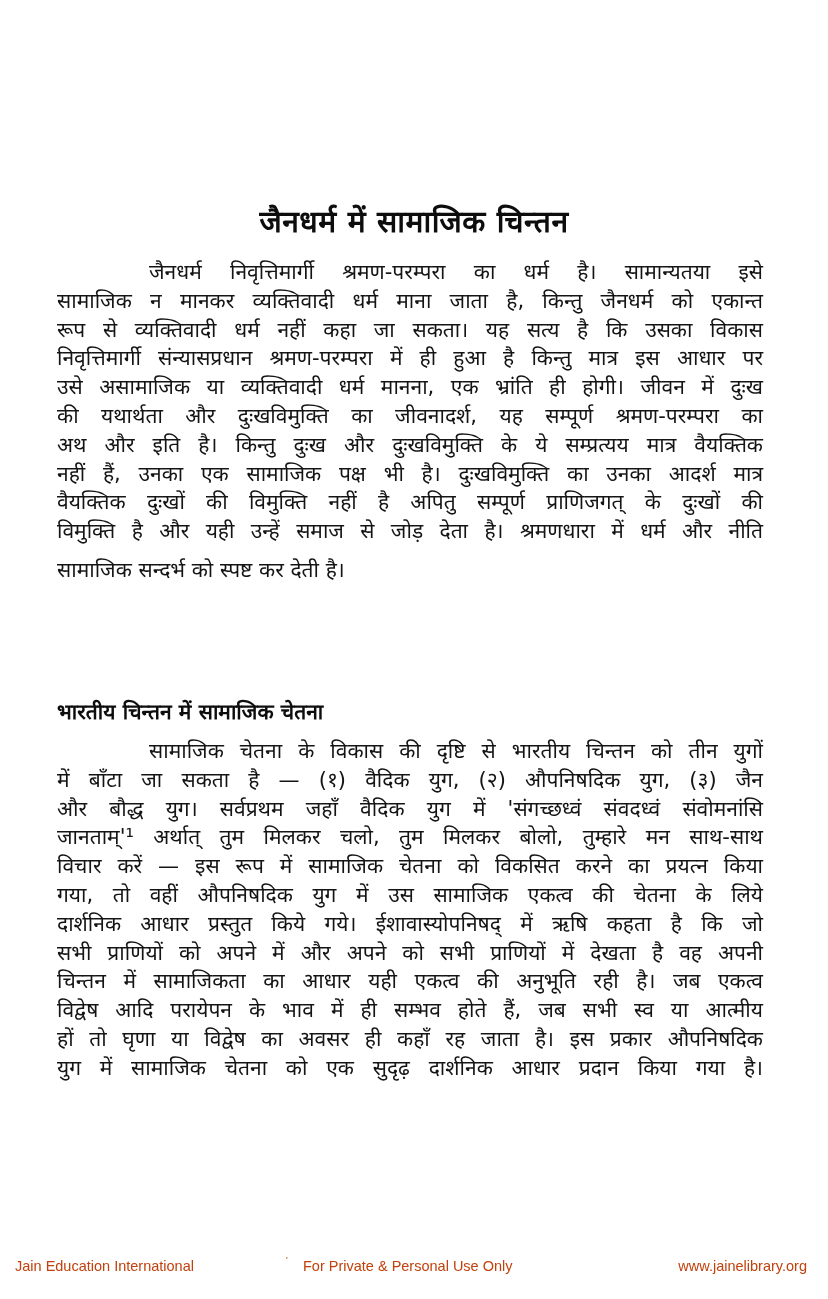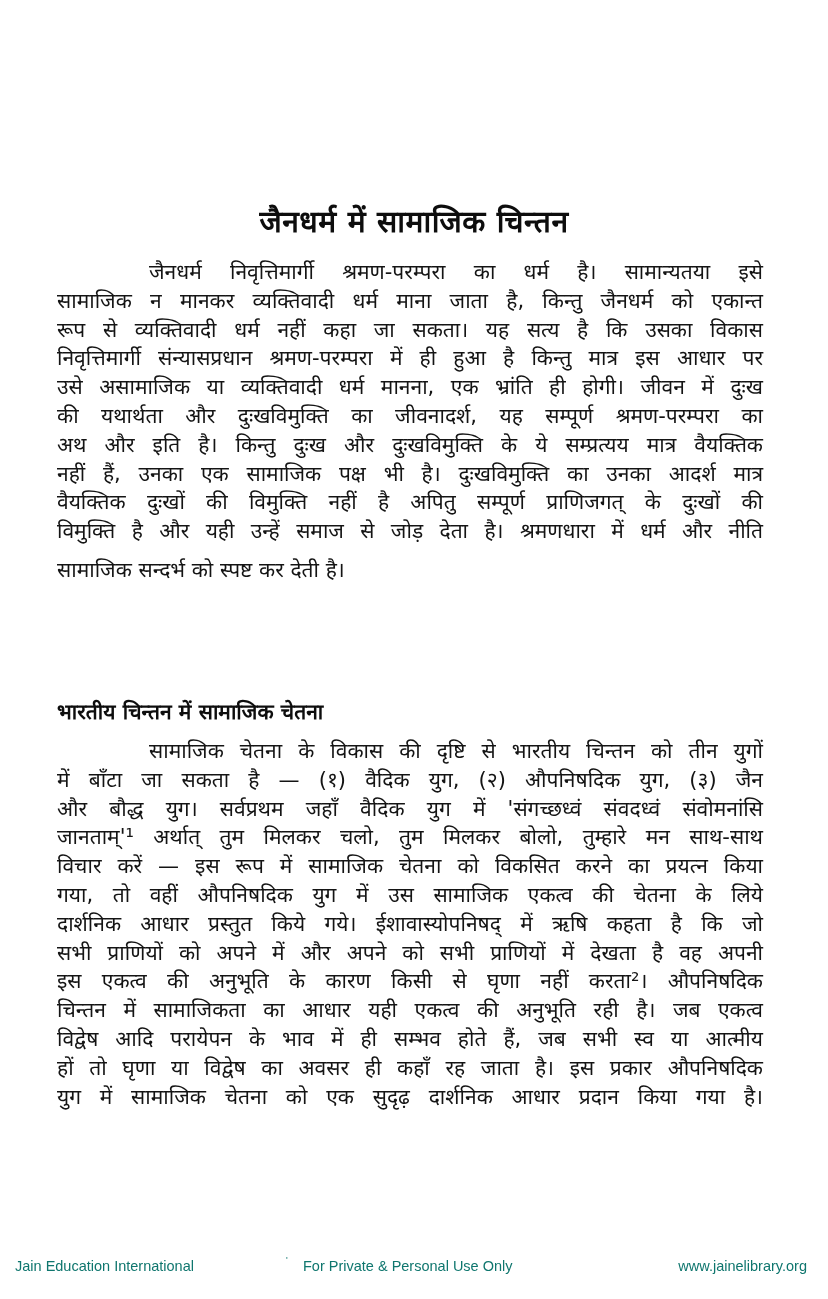--- a/index.html
+++ b/index.html
@@ -20,21 +20,21 @@
     text-align: justify; text-align-last: justify; overflow: visible;
   }
   .line.indent { padding-left: 92px; }
   .line.last { text-align-last: left; margin-top: 10px; }
   .heading {
     position: absolute; left: 57px; top: 697px; font-size: 21px; font-weight: bold;
     line-height: 30px; color: #0d0d0d;
   }
   .footer {
     position: absolute; top: 1258px; left: 0; width: 828px; height: 22px;
-    font-family: "Liberation Sans", sans-serif; font-size: 14.5px; color: #0f766e;
+    font-family: "Liberation Sans", sans-serif; font-size: 14.5px; color: #c2410c;
   }
   .footer span { position: absolute; top: 0; white-space: nowrap; }
   .f-left { left: 15px; }
   .f-tick { left: 286px; font-size: 9px; top: -3px !important; }
   .f-mid { left: 303px; }
   .f-right { right: 21px; }
 </style>
 </head>
 <body>
 
@@ -60,21 +60,20 @@
 
   <div class="lines" style="top:737px;">
     <div class="line indent">सामाजिक चेतना के विकास की दृष्टि से भारतीय चिन्तन को तीन युगों</div>
     <div class="line">में बाँटा जा सकता है — (१) वैदिक युग, (२) औपनिषदिक युग, (३) जैन</div>
     <div class="line">और बौद्ध युग। सर्वप्रथम जहाँ वैदिक युग में 'संगच्छध्वं संवदध्वं संवोमनांसि</div>
     <div class="line">जानताम्'¹ अर्थात् तुम मिलकर चलो, तुम मिलकर बोलो, तुम्हारे मन साथ-साथ</div>
     <div class="line">विचार करें — इस रूप में सामाजिक चेतना को विकसित करने का प्रयत्न किया</div>
     <div class="line">गया, तो वहीं औपनिषदिक युग में उस सामाजिक एकत्व की चेतना के लिये</div>
     <div class="line">दार्शनिक आधार प्रस्तुत किये गये। ईशावास्योपनिषद् में ऋषि कहता है कि जो</div>
     <div class="line">सभी प्राणियों को अपने में और अपने को सभी प्राणियों में देखता है वह अपनी</div>
-    <div class="line">इस एकत्व की अनुभूति के कारण किसी से घृणा नहीं करता²। औपनिषदिक</div>
     <div class="line">चिन्तन में सामाजिकता का आधार यही एकत्व की अनुभूति रही है। जब एकत्व</div>
     <div class="line">विद्वेष आदि परायेपन के भाव में ही सम्भव होते हैं, जब सभी स्व या आत्मीय</div>
     <div class="line">हों तो घृणा या विद्वेष का अवसर ही कहाँ रह जाता है। इस प्रकार औपनिषदिक</div>
     <div class="line">युग में सामाजिक चेतना को एक सुदृढ़ दार्शनिक आधार प्रदान किया गया है।</div>
   </div>
 
   <div class="footer">
     <span class="f-left">Jain Education International</span>
     <span class="f-tick">'</span>
     <span class="f-mid">For Private &amp; Personal Use Only</span>

